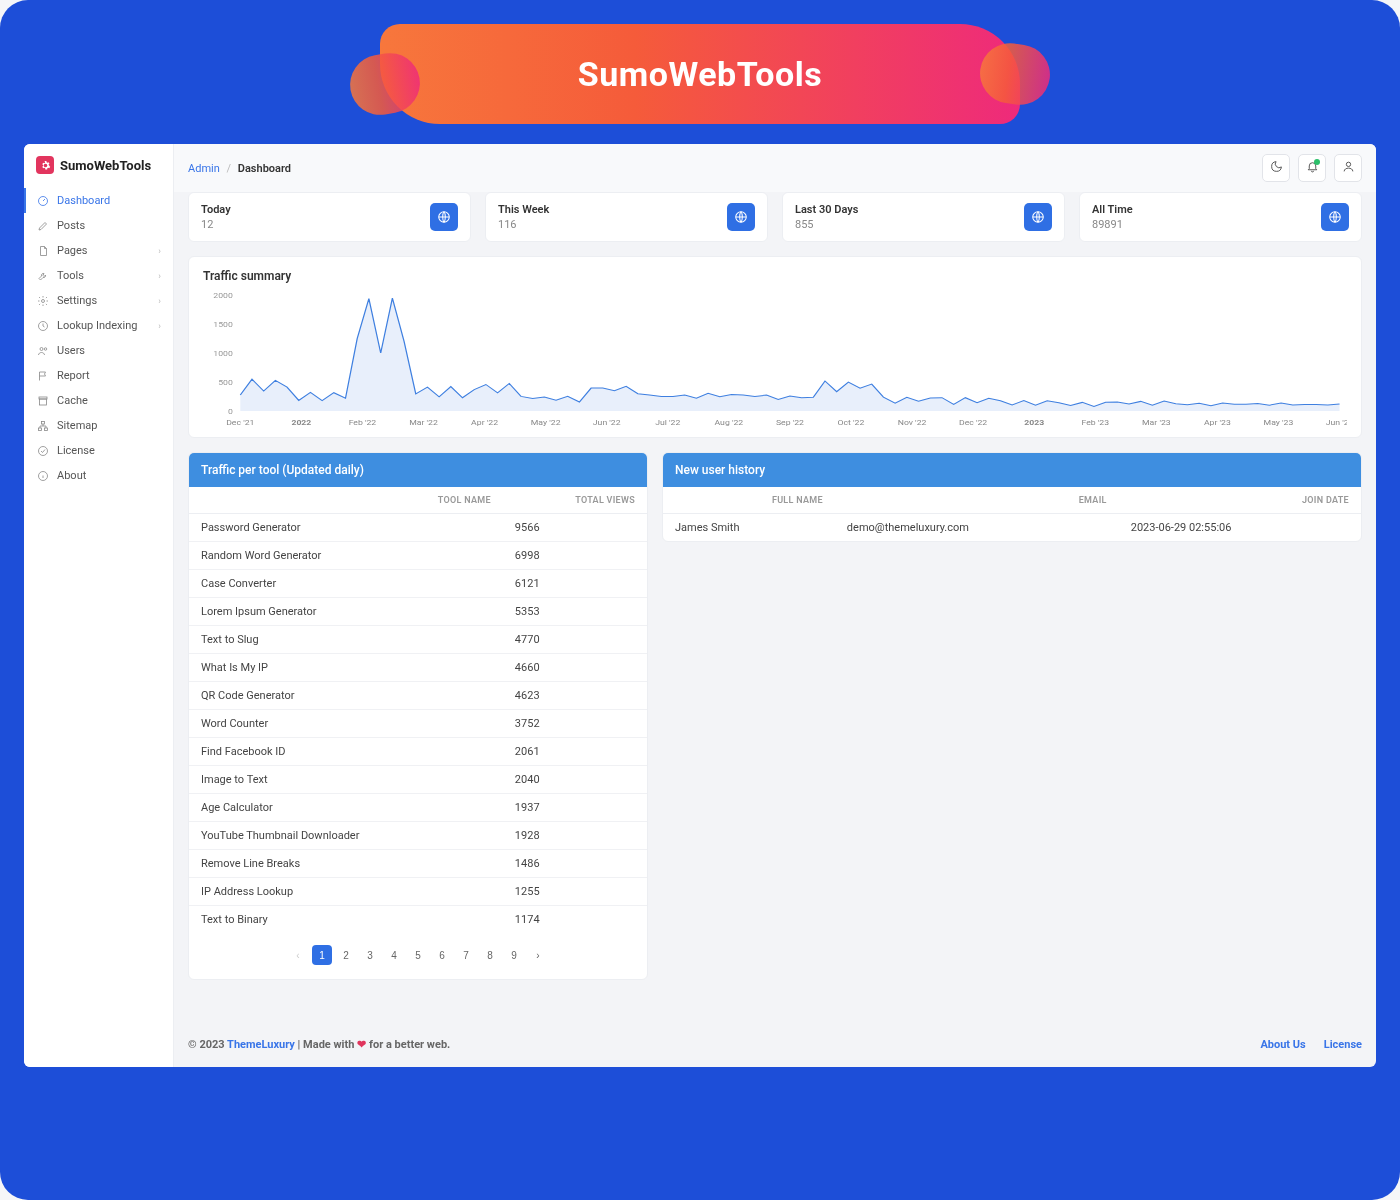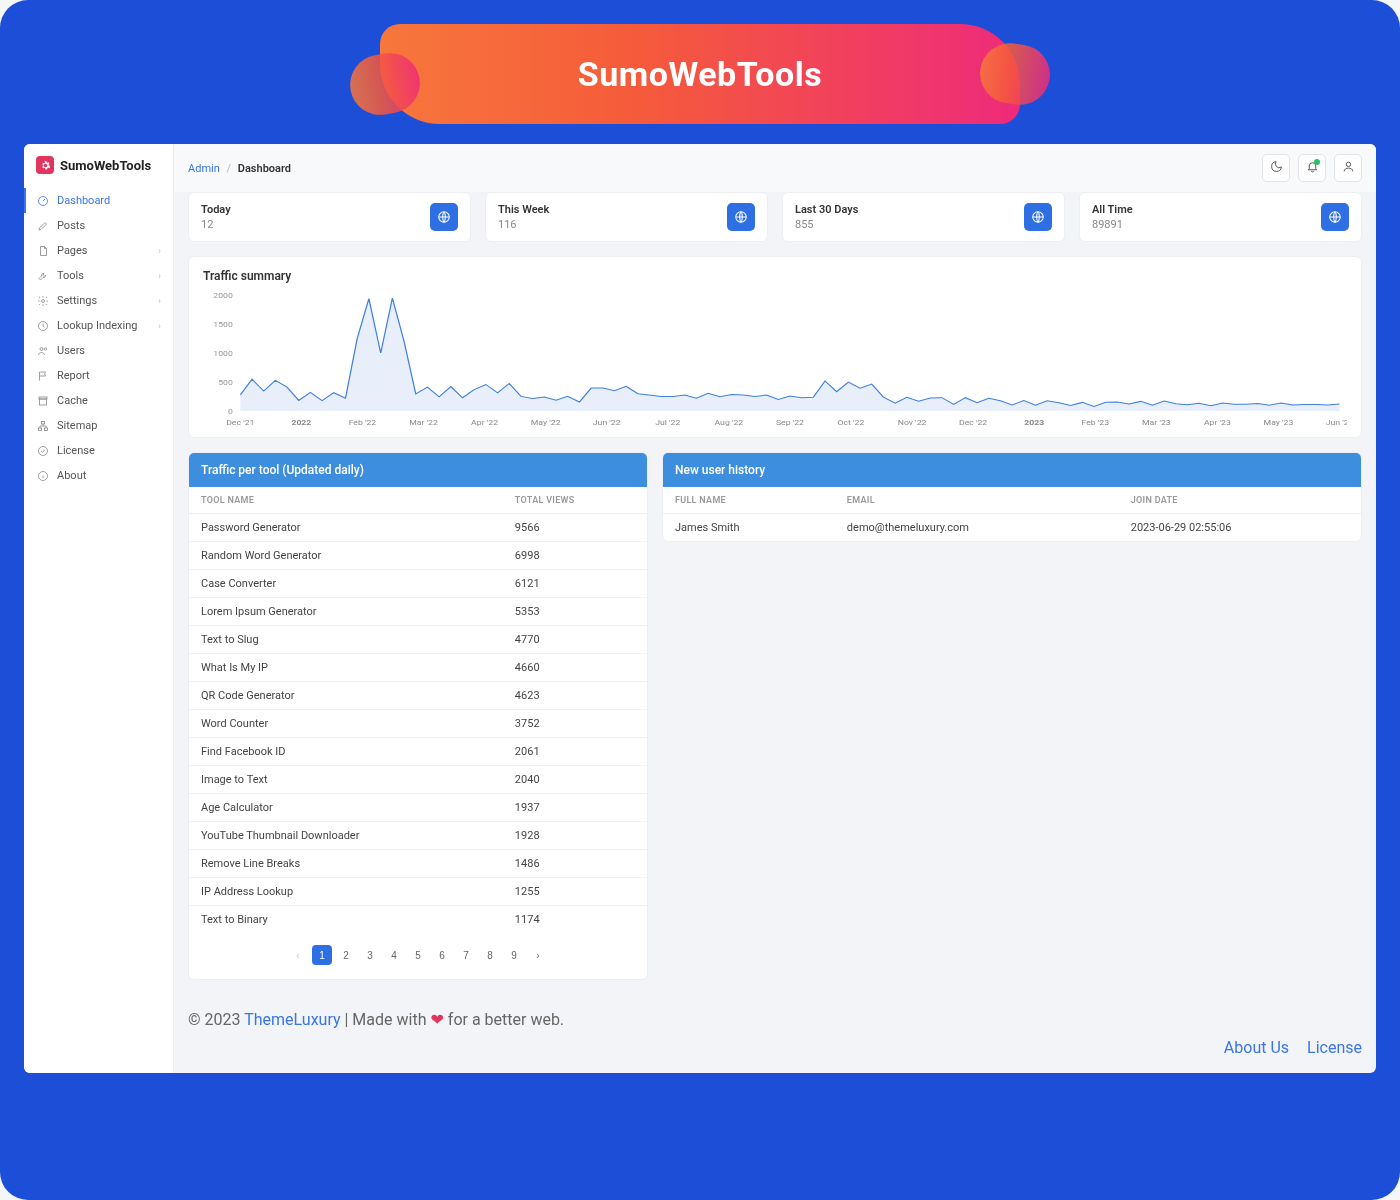--- a/index.html
+++ b/index.html
@@ -47,29 +47,29 @@
 
   .chart-card { background:#fff; border:1px solid #eceef2; border-radius:6px; padding:12px 14px 8px; margin-bottom:14px; }
   .chart-title { font-size:12px; font-weight:600; margin-bottom:6px; }
   .chart-area { height:140px; position:relative; }
   .chart-area svg { width:100%; height:100%; }
 
   .tables { display:grid; grid-template-columns:460px 1fr; gap:14px; }
   .panel { background:#fff; border:1px solid #eceef2; border-radius:6px; overflow:hidden; }
   .panel-header { background:#3e8ee0; color:#fff; padding:10px 12px; font-size:12px; font-weight:500; }
   table { width:100%; border-collapse:collapse; }
-  th { text-align:left; font-size:9px; font-weight:600; color:#999; text-transform:uppercase; letter-spacing:.3px; padding:8px 12px; border-bottom:1px solid #eceef2; }
+  th { text-align:right; font-size:9px; font-weight:600; color:#999; text-transform:uppercase; letter-spacing:.3px; padding:8px 12px; border-bottom:1px solid #eceef2; }
   td { font-size:11px; color:#444; padding:7px 12px; border-bottom:1px solid #f0f1f4; }
   tr:last-child td { border-bottom:none; }
   .pagination { display:flex; justify-content:center; gap:4px; padding:12px 0 14px; }
   .page-btn { min-width:20px; height:20px; padding:0 5px; border:none; background:transparent; color:#666; font-size:10px; border-radius:4px; cursor:pointer; display:flex; align-items:center; justify-content:center; }
   .page-btn.active { background:#2f6fe4; color:#fff; }
   .page-btn.disabled { color:#ccc; cursor:default; }
 
-  .footer { display:flex; align-items:flex-start; padding:16px 14px; font-size:16px; color:#666; }
+  .footer { display:flex; align-items:flex-end; padding:16px 14px; font-size:11px; color:#666;font-weight:bold; }
   .footer a { color:#3975e8; text-decoration:none; }
   .footer .heart { color:#e0355d; }
   .footer-links { margin-left:auto; display:flex; gap:18px;margin-top:28px; }
 </style>
 </head>
 <body>
 
 <div class="outer">
   <div class="hero">
     <div class="hero-brush">

